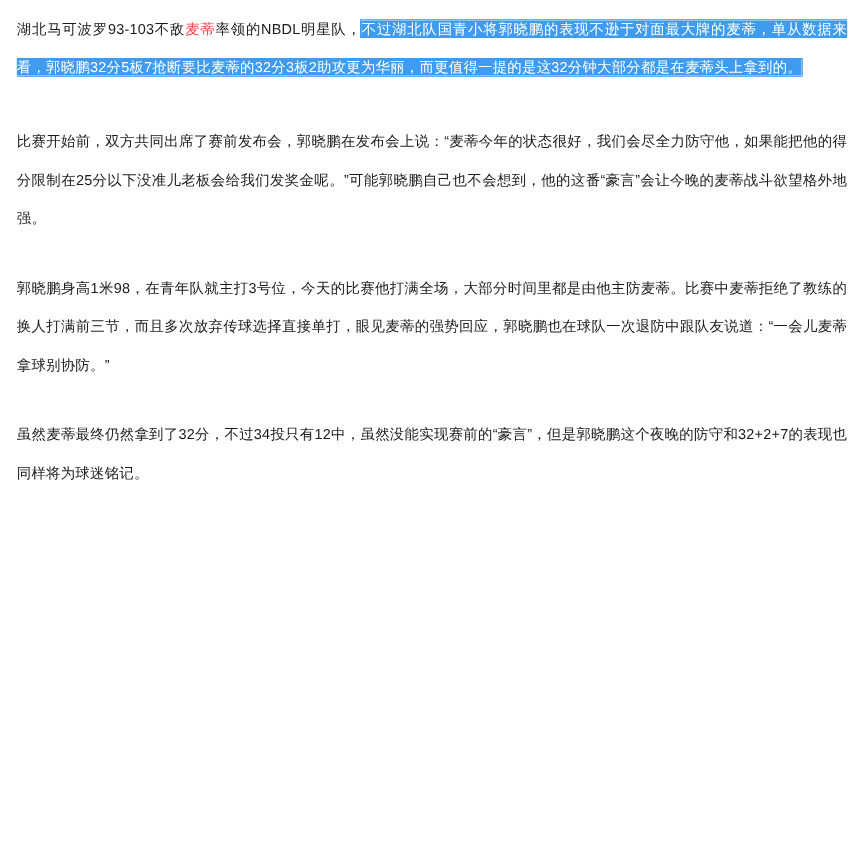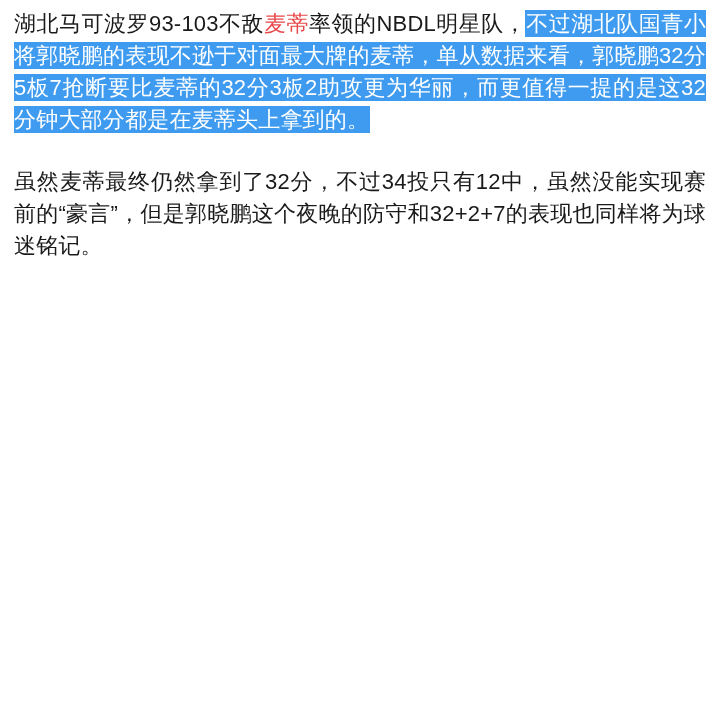--- a/index.html
+++ b/index.html
@@ -14,21 +14,21 @@
     color: #1a1a1a;
     -webkit-font-smoothing: antialiased;
   }
   .article {
     box-sizing: border-box;
     width: 720px;
     padding: 8px 14px 10px 14px;
   }
   p {
     margin: 0 0 26px 0;
-    font-size: 22px;
+    font-size: 12px;
     line-height: 32px;
     text-align: justify;
     letter-spacing: 0.2px;
     word-break: break-all;
   }
   p:last-child {
     margin-bottom: 0;
   }
   .first-para {
     margin-bottom: 30px;
@@ -40,14 +40,16 @@
     background: #3e9bf0;
     color: #ffffff;
     box-shadow: 0 0 0 1px #3e9bf0;
   }
 </style>
 </head>
 <body>
 
 <div class="article">
   <p class="first-para"><span>湖北马可波罗93-103不敌</span><span class="hl-red">麦蒂</span><span>率领的NBDL明星队，</span><span class="hl-sel">不过湖北队国青小将郭晓鹏的表现不逊于对面最大牌的麦蒂，单从数据来看，郭晓鹏32分5板7抢断要比麦蒂的32分3板2助攻更为华丽，而更值得一提的是这32分钟大部分都是在麦蒂头上拿到的。</span></p>
+  <p><span>比赛开始前，双方共同出席了赛前发布会，郭晓鹏在发布会上说：“麦蒂今年的状态很好，我们会尽全力防守他，如果能把他的得分限制在25分以下没准儿老板会给我们发奖金呢。”可能郭晓鹏自己也不会想到，他的这番“豪言”会让今晚的麦蒂战斗欲望格外地强。</span></p>
+  <p><span>郭晓鹏身高1米98，在青年队就主打3号位，今天的比赛他打满全场，大部分时间里都是由他主防麦蒂。比赛中麦蒂拒绝了教练的换人打满前三节，而且多次放弃传球选择直接单打，眼见麦蒂的强势回应，郭晓鹏也在球队一次退防中跟队友说道：“一会儿麦蒂拿球别协防。”</span></p>
   <p><span>虽然麦蒂最终仍然拿到了32分，不过34投只有12中，虽然没能实现赛前的“豪言”，但是郭晓鹏这个夜晚的防守和32+2+7的表现也同样将为球迷铭记。</span></p>
 </div>
 
 </body></html>

